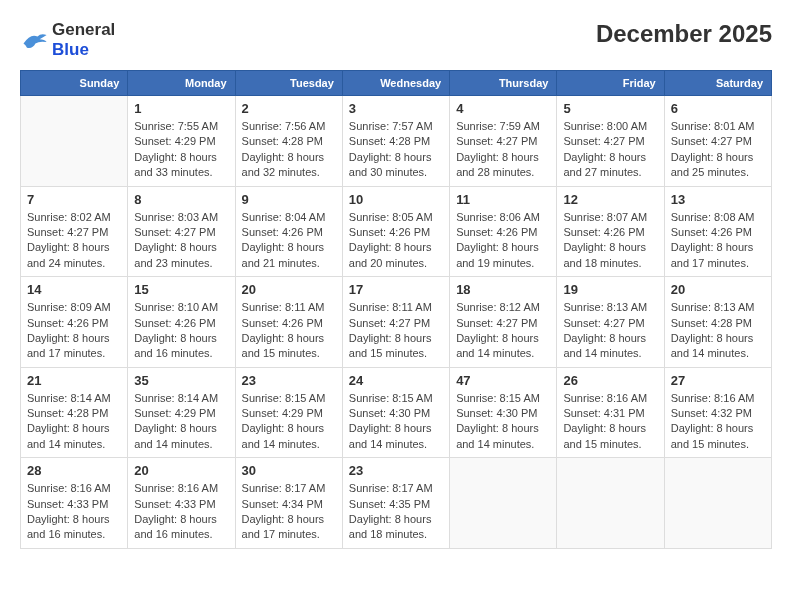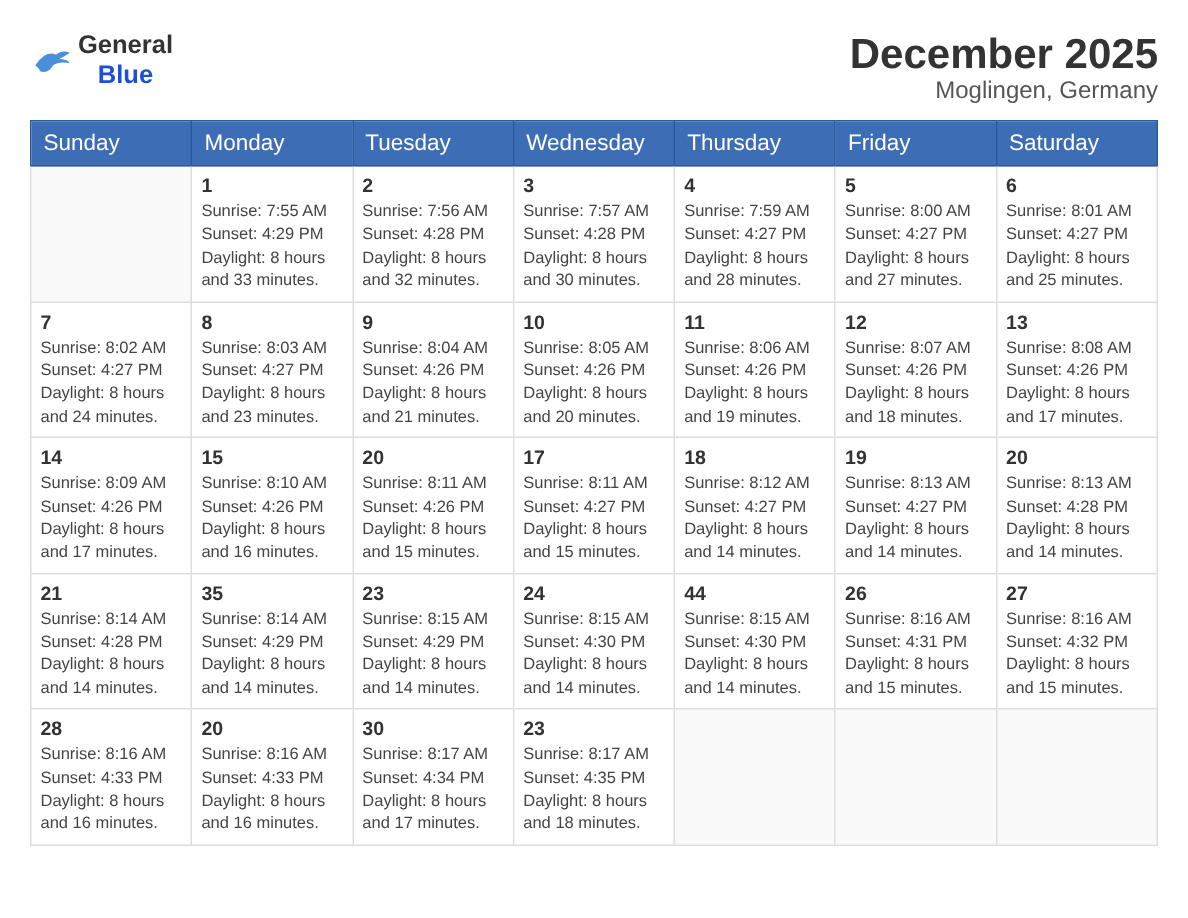--- a/index.html
+++ b/index.html
@@ -13,50 +13,49 @@
     .header-area {
       display: flex;
       justify-content: space-between;
       align-items: flex-start;
       margin-bottom: 10px;
     }
     .logo {
       display: flex;
       align-items: center;
       gap: 4px;
-      text-align: center;
     }
     .logo-bird {
       width: 28px;
       height: 22px;
     }
     .title-area {
       text-align: right;
     }
     .month-title {
-      font-size: 28px;
+      font-size: 24px;
       font-weight: bold;
       color: #333;
     }
     .location-title {
       font-size: 16px;
       color: #555;
     }
     .calendar {
       width: 100%;
       border-collapse: collapse;
       border: 1px solid #ccc;
     }
     .calendar th {
       background-color: #3d6db5;
       color: #fff;
-      font-size: 15px;
-      font-weight: normal;
+      font-size: 11px;
+      font-weight: bold;
       padding: 6px 8px;
-      text-align: left;
+      text-align: right;
       border: 1px solid #2a5a9e;
     }
     .calendar td {
       vertical-align: top;
       padding: 5px 6px;
       border: 1px solid #ddd;
       width: calc(100% / 7);
       min-height: 85px;
       font-size: 10.5px;
       color: #333;
@@ -86,21 +85,20 @@
     <svg class="logo-bird" viewBox="0 0 40 30" xmlns="http://www.w3.org/2000/svg">
       <path d="M5 20 Q15 5 25 10 Q30 5 38 8 Q32 12 28 14 Q35 14 38 18 Q28 16 22 20 Q18 28 10 26 Q8 22 5 20Z" fill="#4a90d9"></path>
     </svg>
     <div>
       <div style="font-size:17px;font-weight:bold;color:#333;">General</div>
       <div style="font-size:17px;font-weight:bold;color:#1d4ed8;">Blue</div>
     </div>
   </div>
   <div class="title-area">
     <div class="month-title">December 2025</div>
-    <div class="location-title">Moglingen, Germany</div>
   </div>
 </div>
 
 <table class="calendar">
   <thead>
     <tr>
     <th>Sunday</th>
         <th>Monday</th>
         <th>Tuesday</th>
         <th>Wednesday</th>
@@ -208,21 +206,21 @@
         </td>
         <td>
           <span class="day-num">23</span>
           <div class="day-info">Sunrise: 8:15 AM<br>Sunset: 4:29 PM<br>Daylight: 8 hours and 14 minutes.</div>
         </td>
         <td>
           <span class="day-num">24</span>
           <div class="day-info">Sunrise: 8:15 AM<br>Sunset: 4:30 PM<br>Daylight: 8 hours and 14 minutes.</div>
         </td>
         <td>
-          <span class="day-num">44</span>
+          <span class="day-num">47</span>
           <div class="day-info">Sunrise: 8:15 AM<br>Sunset: 4:30 PM<br>Daylight: 8 hours and 14 minutes.</div>
         </td>
         <td>
           <span class="day-num">26</span>
           <div class="day-info">Sunrise: 8:16 AM<br>Sunset: 4:31 PM<br>Daylight: 8 hours and 15 minutes.</div>
         </td>
         <td>
           <span class="day-num">27</span>
           <div class="day-info">Sunrise: 8:16 AM<br>Sunset: 4:32 PM<br>Daylight: 8 hours and 15 minutes.</div>
         </td>

